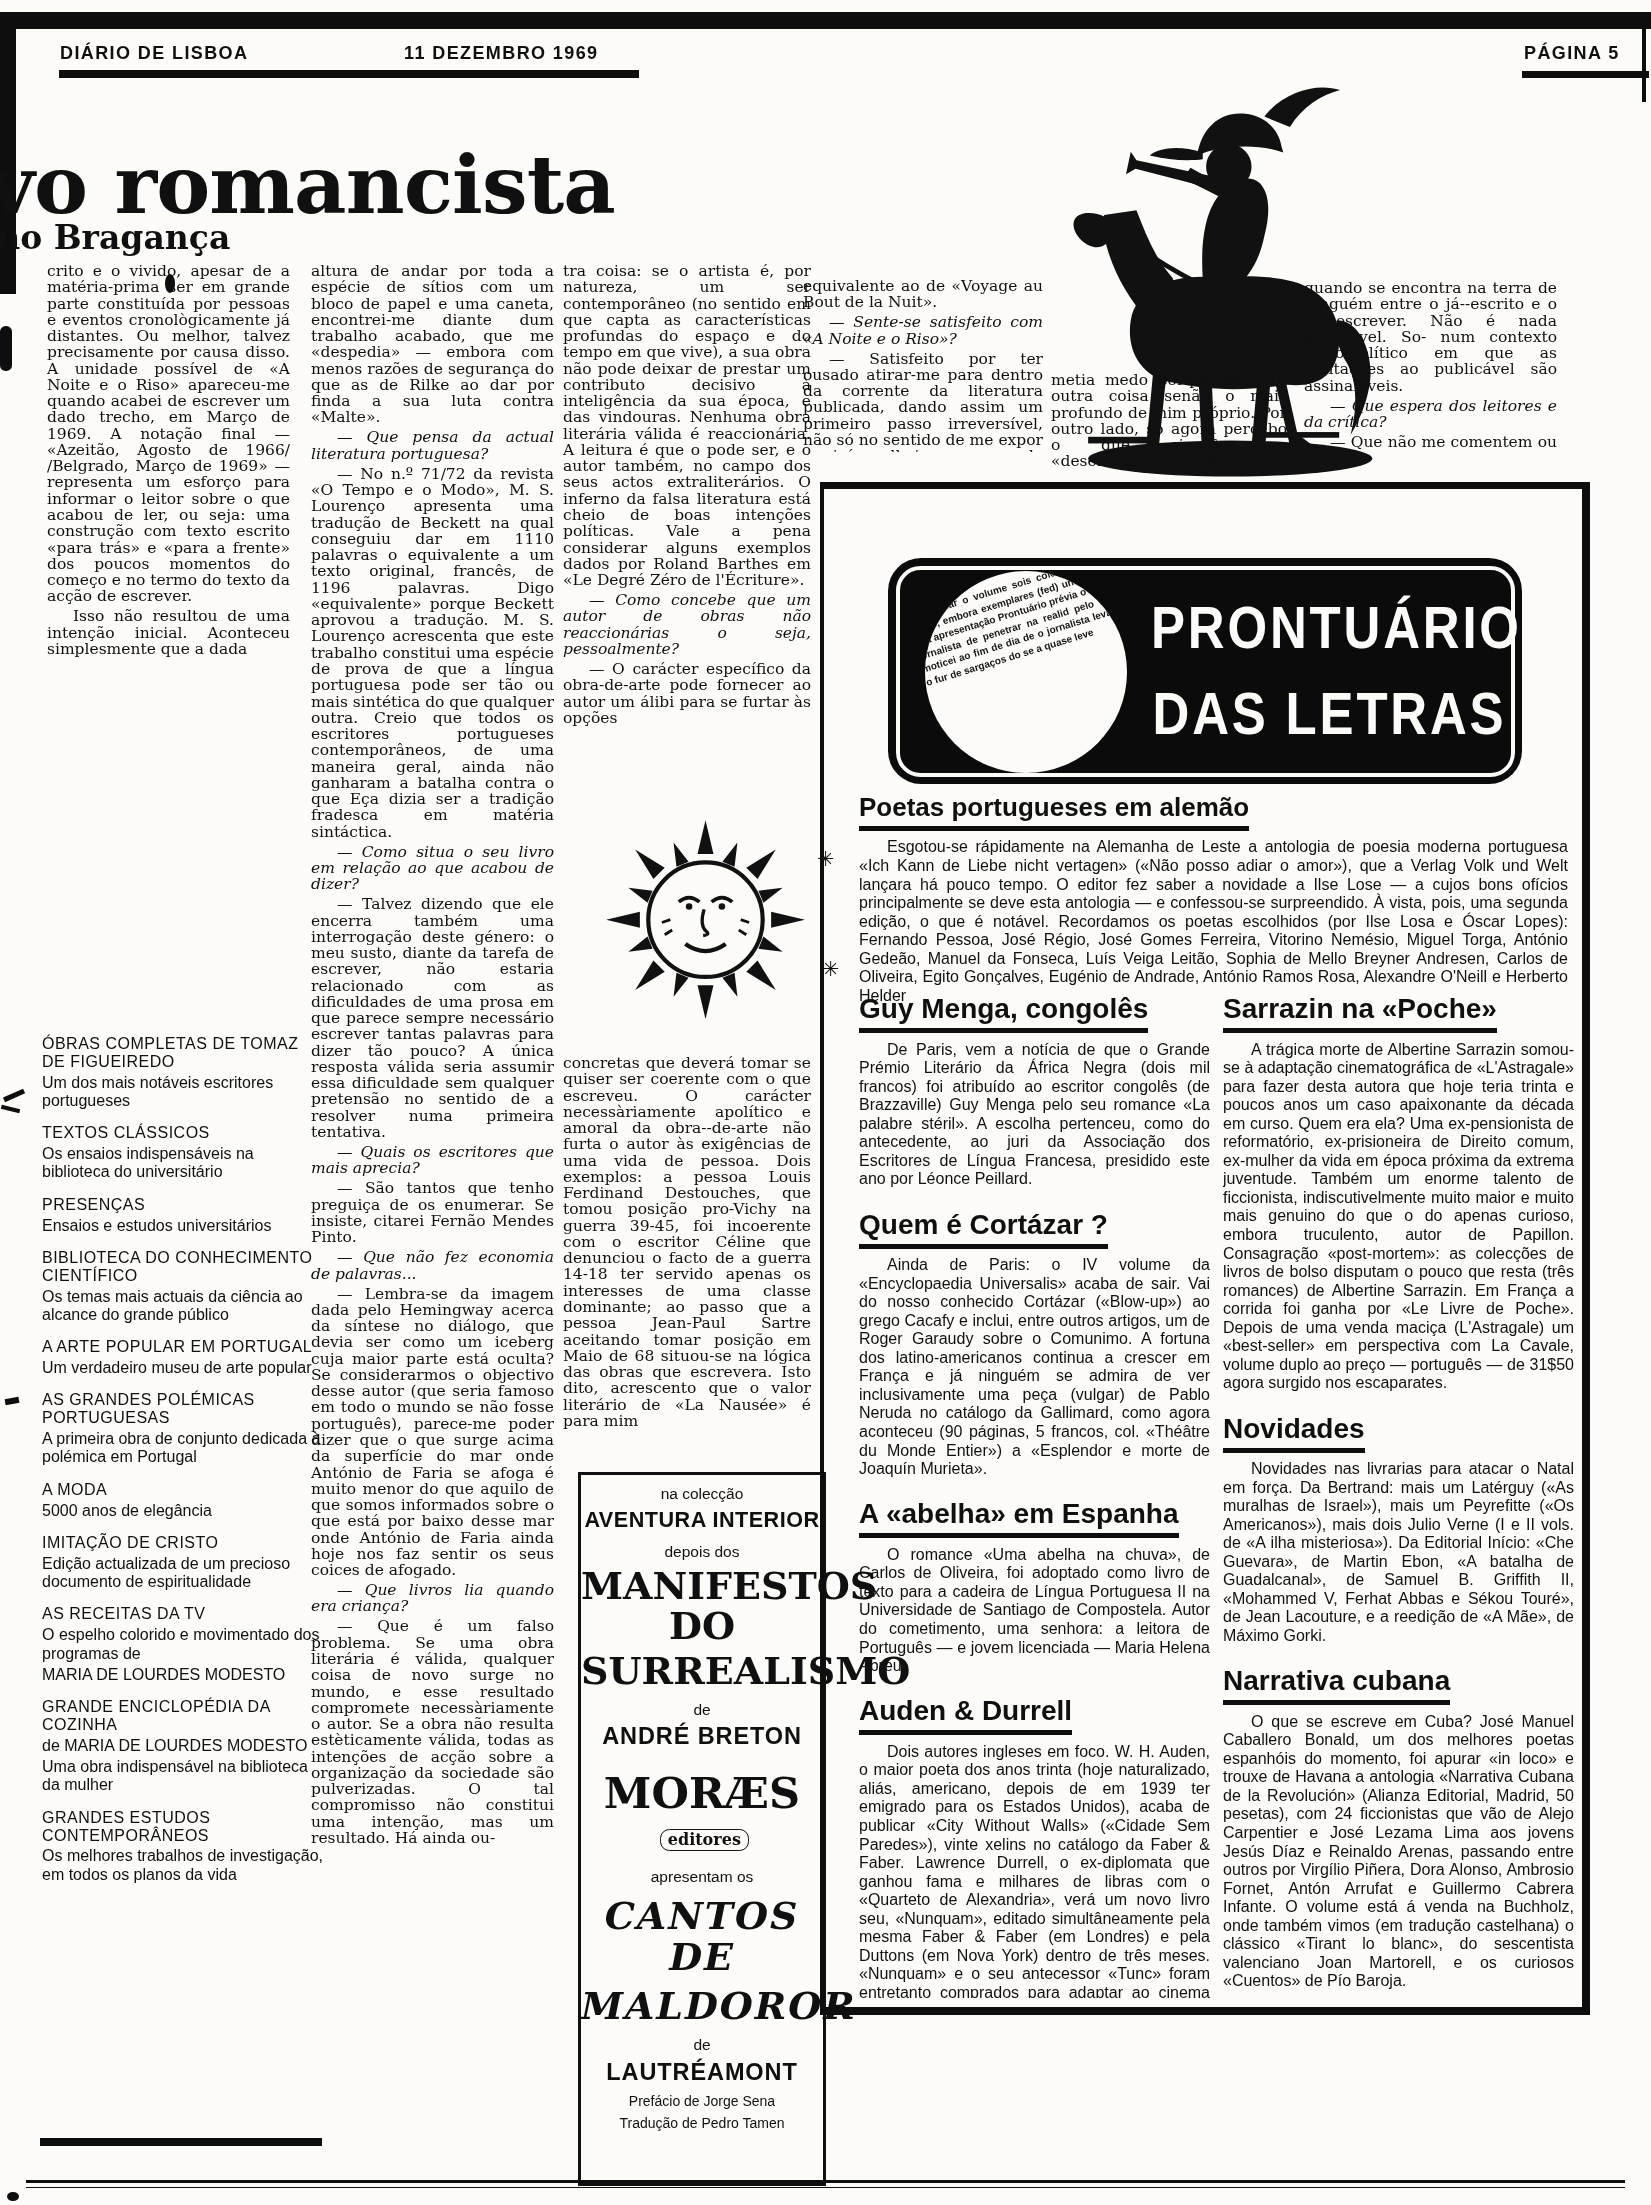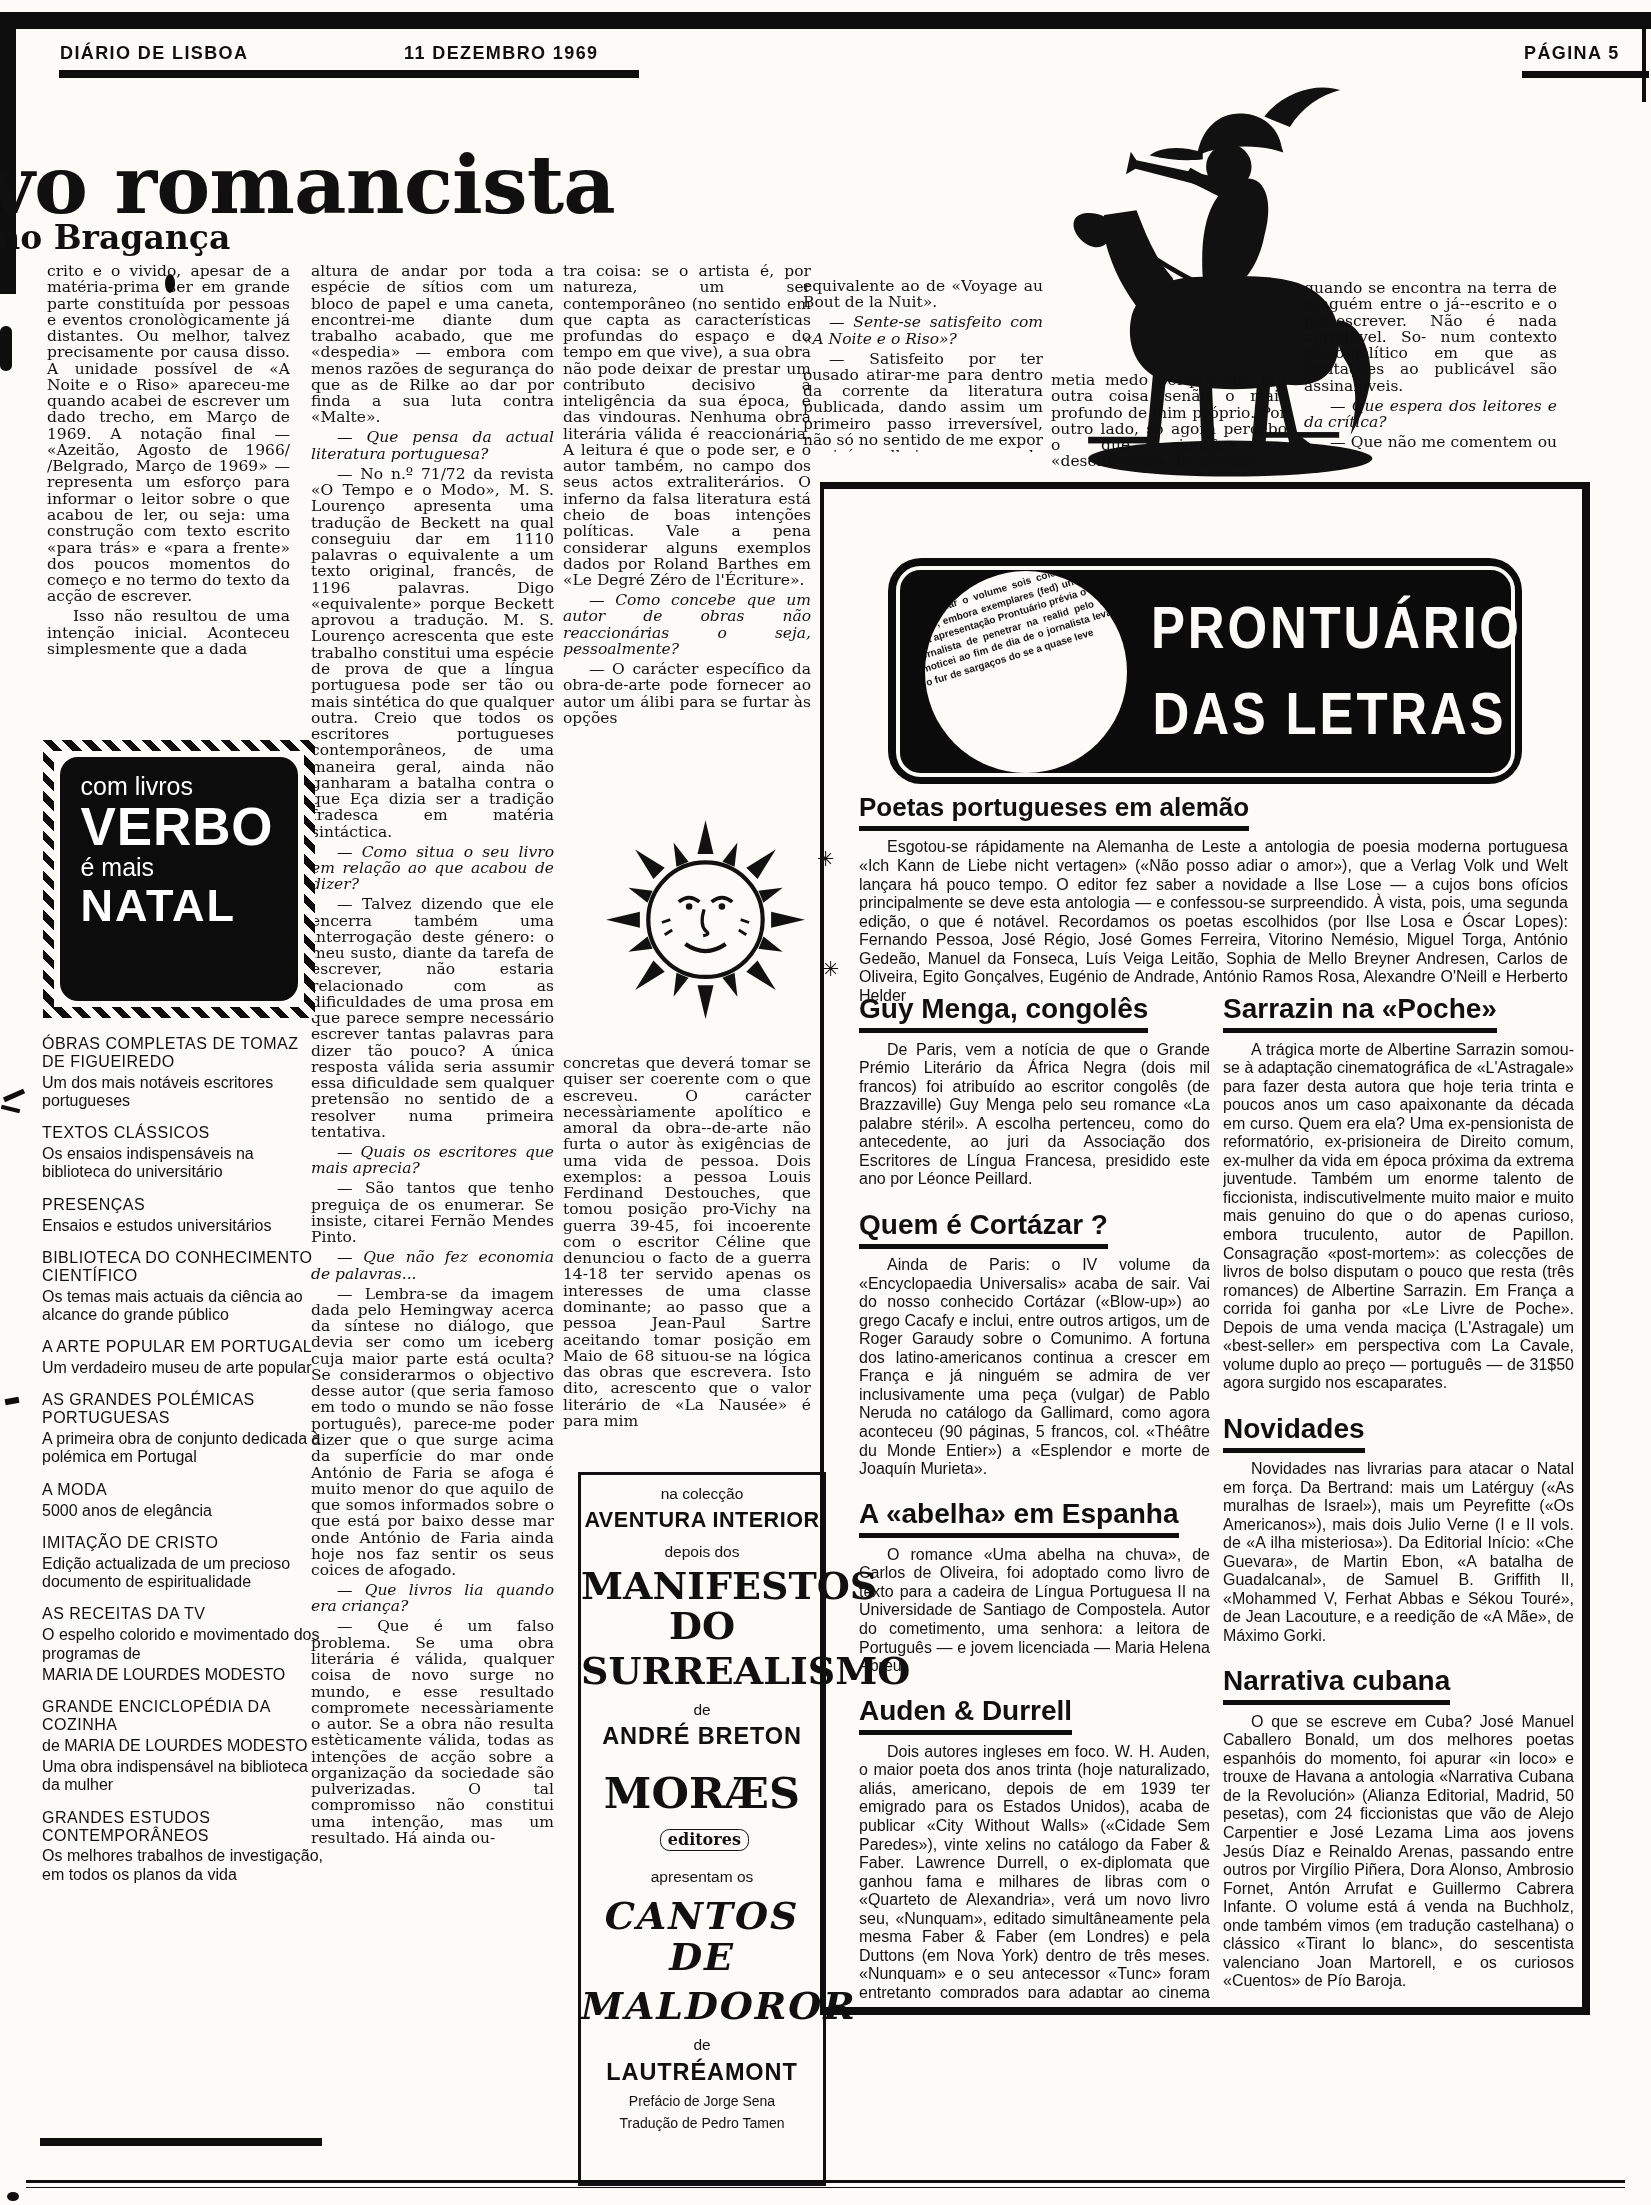--- a/index.html
+++ b/index.html
@@ -191,30 +191,20 @@
       <circle cx="200" cy="272" r="7" fill="#111"></circle>
         <circle cx="270" cy="272" r="7" fill="#111"></circle>
       <path d="M232,278 q-10,34 4,46 q10,8 -6,10" stroke="#111" stroke-width="7" fill="none"></path>
       <path d="M192,352 q43,30 86,0" stroke="#111" stroke-width="9" fill="none"></path>
       <path d="M160,300 l-18,6 M164,322 l-16,10 M310,300 l18,6 M306,322 l16,10" stroke="#111" stroke-width="6"></path>
     </g>
   </svg>
   <span class="sun-star" style="left:817px;top:847px;">✳</span>
   <span class="sun-star" style="left:822px;top:957px;">✳</span>
 
-  <div class="verbo">
-    <div class="verbo-in">
-      <div class="verbo-black">
-        <div class="v-s">com livros</div>
-        <div class="v-b">VERBO</div>
-        <div class="v-s">é mais</div>
-        <div class="v-b2">NATAL</div>
-      </div>
-    </div>
-  </div>
 
   <div class="sidebar">
       <div class="sb-item">
         <div class="sb-title">ÓBRAS COMPLETAS DE TOMAZ DE FIGUEIREDO</div>
         <div class="sb-sub">Um dos mais notáveis escritores portugueses</div>
       </div>
       <div class="sb-item">
         <div class="sb-title">TEXTOS CLÁSSICOS</div>
         <div class="sb-sub">Os ensaios indispensáveis na biblioteca do universitário</div>
       </div>

